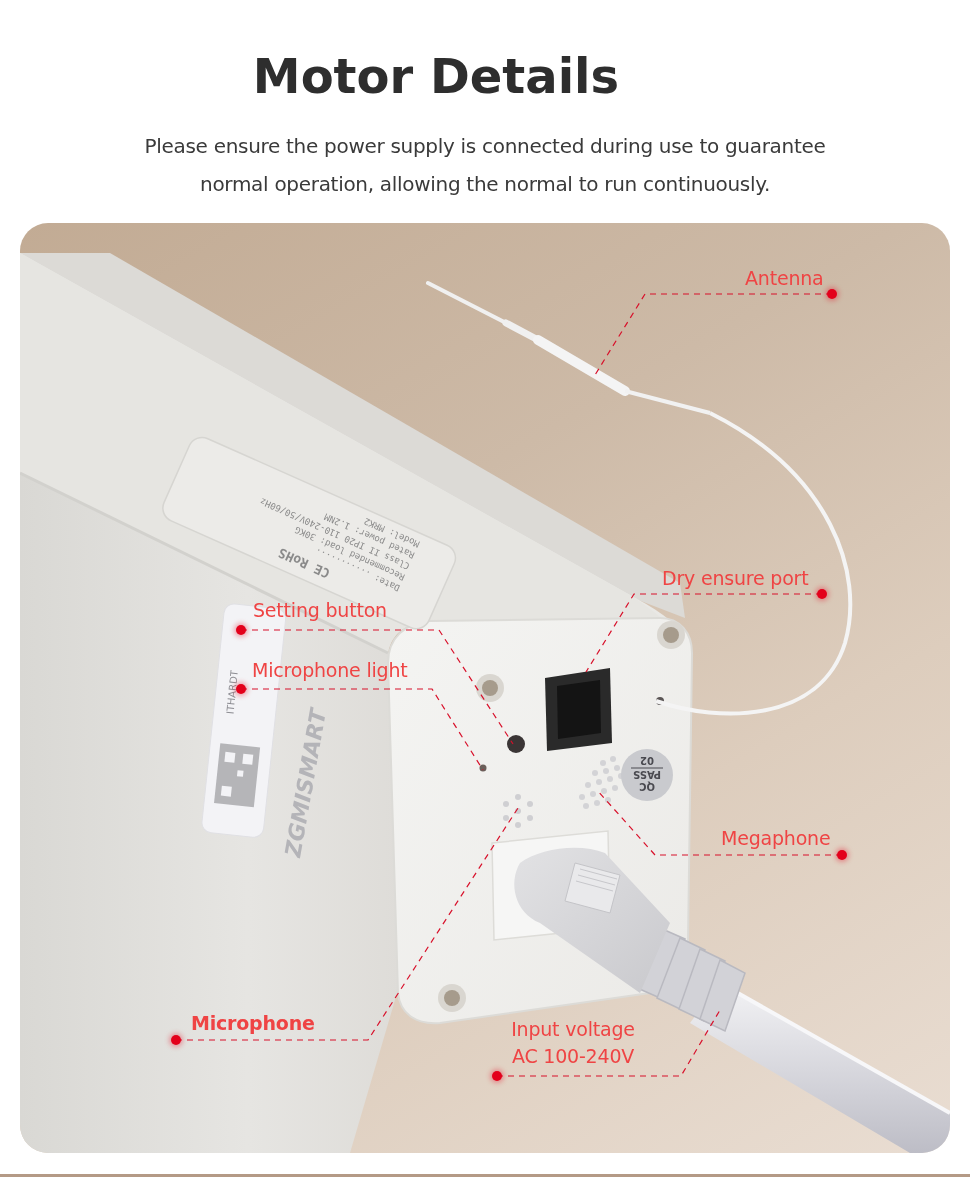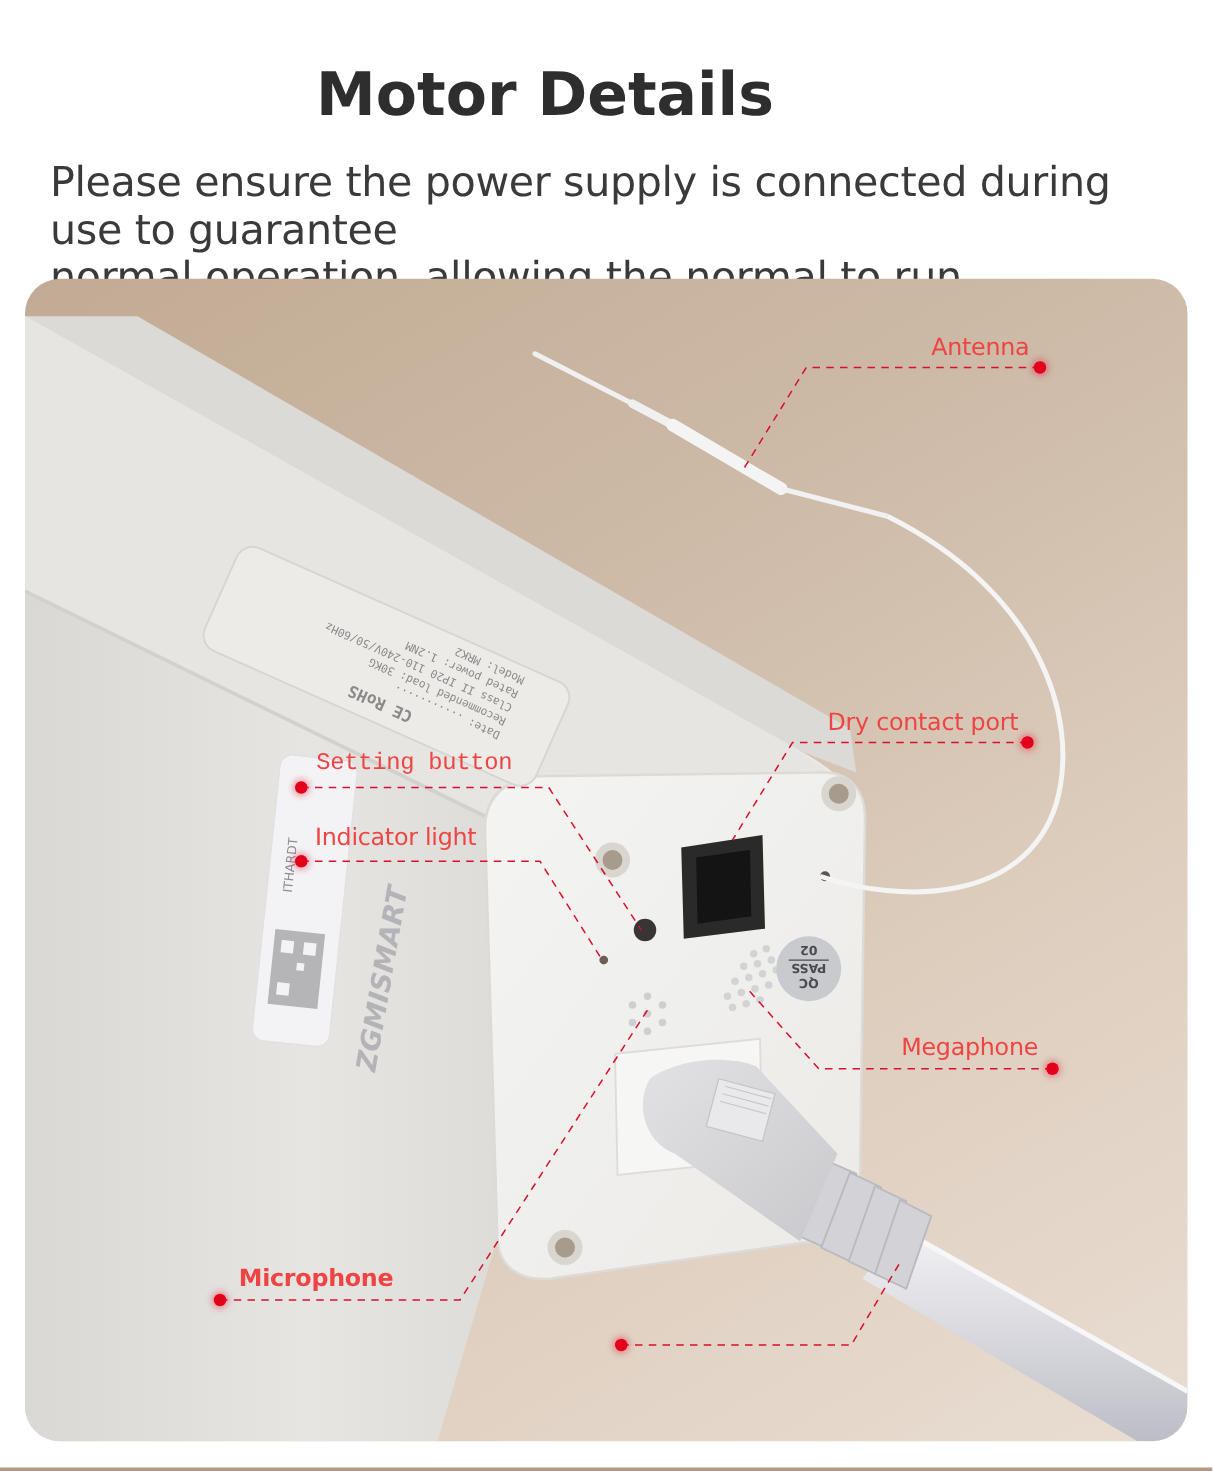--- a/index.html
+++ b/index.html
@@ -7,21 +7,21 @@
     body { position: relative; font-family: "DejaVu Sans", "Liberation Sans", sans-serif; }
 
     .title {
       position: absolute; left: 0; top: 48px; width: 872px;
       text-align: center; font-size: 48px; font-weight: bold;
       color: #2e2e2e; letter-spacing: 0px;
       font-family: "DejaVu Sans", sans-serif;
     }
     .subtitle {
       position: absolute; left: 40px; top: 127px; width: 890px;
-      text-align: left; font-size: 33px; line-height: 38px;
+      text-align: center; font-size: 20px; line-height: 38px;
       color: #3a3a3a; font-family: "DejaVu Sans", sans-serif;
       letter-spacing: -0.3px;
     }
 
     .panel {
       position: absolute; left: 20px; top: 223px; width: 930px; height: 930px;
       border-radius: 28px; overflow: hidden;
       background: linear-gradient(150deg, #c2ab94 0%, #cdbaa7 35%, #ddcdbd 65%, #e9ddd2 100%);
     }
     .panel svg.art { position: absolute; left: 0; top: 0; }
@@ -213,31 +213,35 @@
       <polyline points="241,689 432,689 483,770"></polyline>
       <polyline points="842,855 655,855 597,790"></polyline>
       <polyline points="176,1040 368,1040 518,808"></polyline>
       <polyline points="497,1076 681,1076 720,1010"></polyline>
     </g>
   </svg>
 
   <div class="label" style="left:745px; top:266px;">Antenna</div>
   <div class="dot" style="left:832px; top:294px;"></div>
 
-  <div class="label" style="left:662px; top:566px;">Dry contact port</div>
+  <div class="label" style="left:662px; top:566px;">Dry ensure port</div>
   <div class="dot" style="left:822px; top:594px;"></div>
 
-  <div class="label" style="left:253px; top:598px;font-family:Liberation Mono, monospace;">Setting button</div>
+  <div class="label" style="left:253px; top:598px;">Setting button</div>
   <div class="dot" style="left:241px; top:630px;"></div>
 
-  <div class="label" style="left:252px; top:658px;">Indicator light</div>
+  <div class="label" style="left:252px; top:658px;">Microphone light</div>
   <div class="dot" style="left:241px; top:689px;"></div>
 
   <div class="label" style="left:721px; top:826px;">Megaphone</div>
   <div class="dot" style="left:842px; top:855px;"></div>
 
   <div class="label" style="left:191px; top:1011px;font-weight:bold;">Microphone</div>
   <div class="dot" style="left:176px; top:1040px;"></div>
 
+  <div class="label center" style="left:505px; top:1017px; width:136px;">
+    <div>Input voltage</div>
+    <div style="margin-top:3px;">AC 100-240V</div>
+  </div>
   <div class="dot" style="left:497px; top:1076px;"></div>
 </div>
 
 <div class="bottom-rule"></div>
 
 </body></html>

